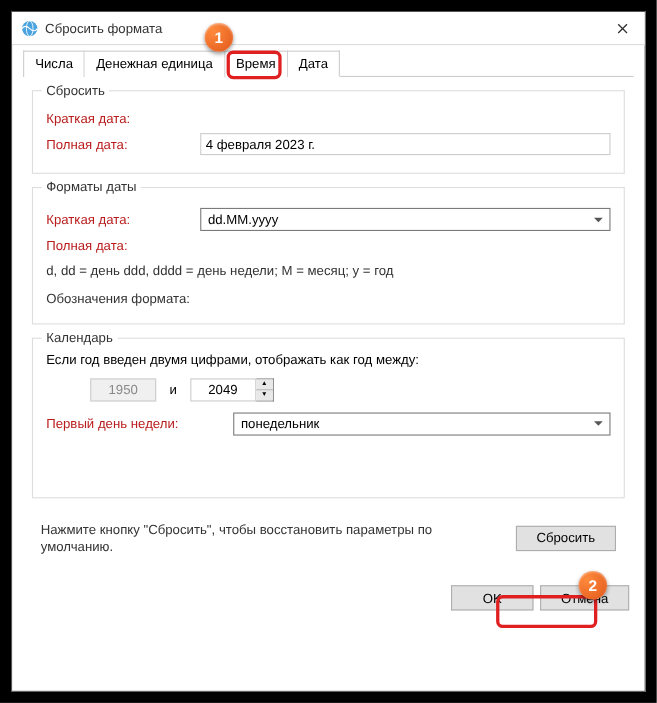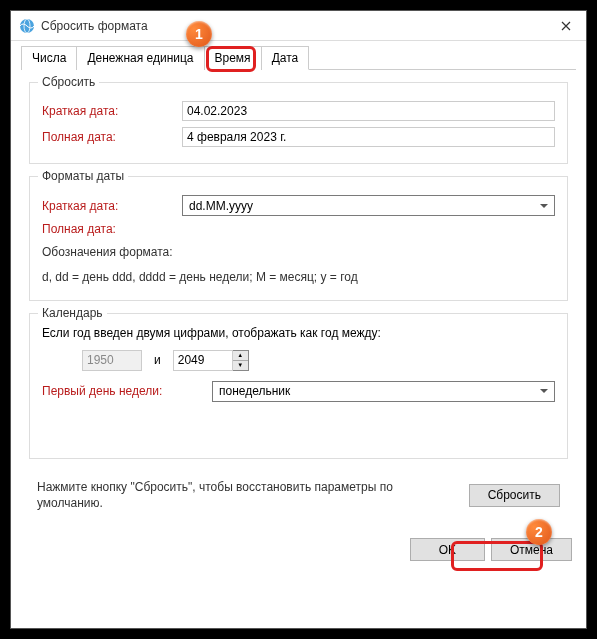--- a/index.html
+++ b/index.html
@@ -17,21 +17,21 @@
 .groupbox { border: 1px solid #ddd; margin: 12px 8px 8px 8px; padding: 12px 12px 10px 12px; position: relative; }
 .groupbox-title { position: absolute; top: -8px; left: 8px; background: #fff; padding: 0 4px; color: #333; }
 .row { display: flex; align-items: center; margin: 6px 0; }
 .row-label { width: 140px; color: #b91c1c; }
 .row-value { flex: 1; background: #fff; border: 1px solid #ccc; padding: 2px 4px; height: 20px; display: flex; align-items: center; }
 .row-select { flex: 1; position: relative; }
 .select-box { width: 100%; background: #fff; border: 1px solid #7a7a7a; padding: 2px 18px 2px 6px; height: 21px; display: flex; align-items: center; position: relative; }
 .select-box::after { content: ''; position: absolute; right: 6px; top: 50%; transform: translateY(-50%); border-left: 4px solid transparent; border-right: 4px solid transparent; border-top: 4px solid #555; }
 .notation { margin: 8px 0 4px 0; color: #333; line-height: 1.4; }
 .calendar-row { display: flex; align-items: center; margin: 10px 0; }
-.year-input { width: 60px; background: #f0f0f0; border: 1px solid #ccc; padding: 2px 4px; height: 21px; text-align: left; color: #888; }
+.year-input { width: 60px; background: #f0f0f0; border: 1px solid #ccc; padding: 2px 4px; height: 21px; text-align: center; color: #888; }
 .year-input.enabled { background: #fff; color: #000; }
 .spinner { width: 16px; height: 21px; border: 1px solid #888; border-left: none; display: flex; flex-direction: column; }
 .spinner-btn { flex: 1; display: flex; align-items: center; justify-content: center; font-size: 6px; background: #e8e8e8; border-bottom: 1px solid #aaa; }
 .spinner-btn:last-child { border-bottom: none; }
 .and-label { margin: 0 12px; }
 .footer-area { padding: 12px 16px 8px 16px; display: flex; align-items: center; }
 .reset-text { flex: 1; color: #333; line-height: 1.4; padding-right: 10px; }
 .btn { padding: 3px 18px; background: #e1e1e1; border: 1px solid #adadad; cursor: pointer; min-width: 75px; text-align: center; height: 23px; display:inline-flex; align-items:center; justify-content:center; }
 .btn.disabled { color: #aaa; }
 .bottom-buttons { display: flex; justify-content: flex-end; gap: 6px; padding: 8px 14px 14px 14px; }
@@ -63,41 +63,40 @@
       <div class="tab">Числа</div>
       <div class="tab">Денежная единица</div>
       <div class="tab">Время</div>
       <div class="tab active">Дата</div>
     </div>
 
     <div class="groupbox">
       <div class="groupbox-title">Сбросить</div>
       <div class="row">
         <div class="row-label">Краткая дата:</div>
-        <div class="row-value">04.02.2023</div>
       </div>
       <div class="row">
         <div class="row-label">Полная дата:</div>
         <div class="row-value">4 февраля 2023 г.</div>
       </div>
     </div>
 
     <div class="groupbox">
       <div class="groupbox-title">Форматы даты</div>
       <div class="row">
         <div class="row-label">Краткая дата:</div>
         <div class="row-select">
             <div class="select-box">dd.MM.yyyy</div>
           </div>
       </div>
       <div class="row">
         <div class="row-label">Полная дата:</div>
       </div>
+      <div class="notation">d, dd = день  ddd, dddd = день недели; M = месяц; y = год</div>
       <div class="notation">Обозначения формата:</div>
-      <div class="notation">d, dd = день  ddd, dddd = день недели; M = месяц; y = год</div>
     </div>
 
     <div class="groupbox" style="padding-bottom:50px">
       <div class="groupbox-title">Календарь</div>
       <div>Если год введен двумя цифрами, отображать как год между:</div>
       <div class="calendar-row">
         <span style="width:40px"></span>
         <input class="year-input" readonly="" value="1950" style="">
         <span class="and-label">и</span>
         <input class="year-input enabled" value="2049" style="">

